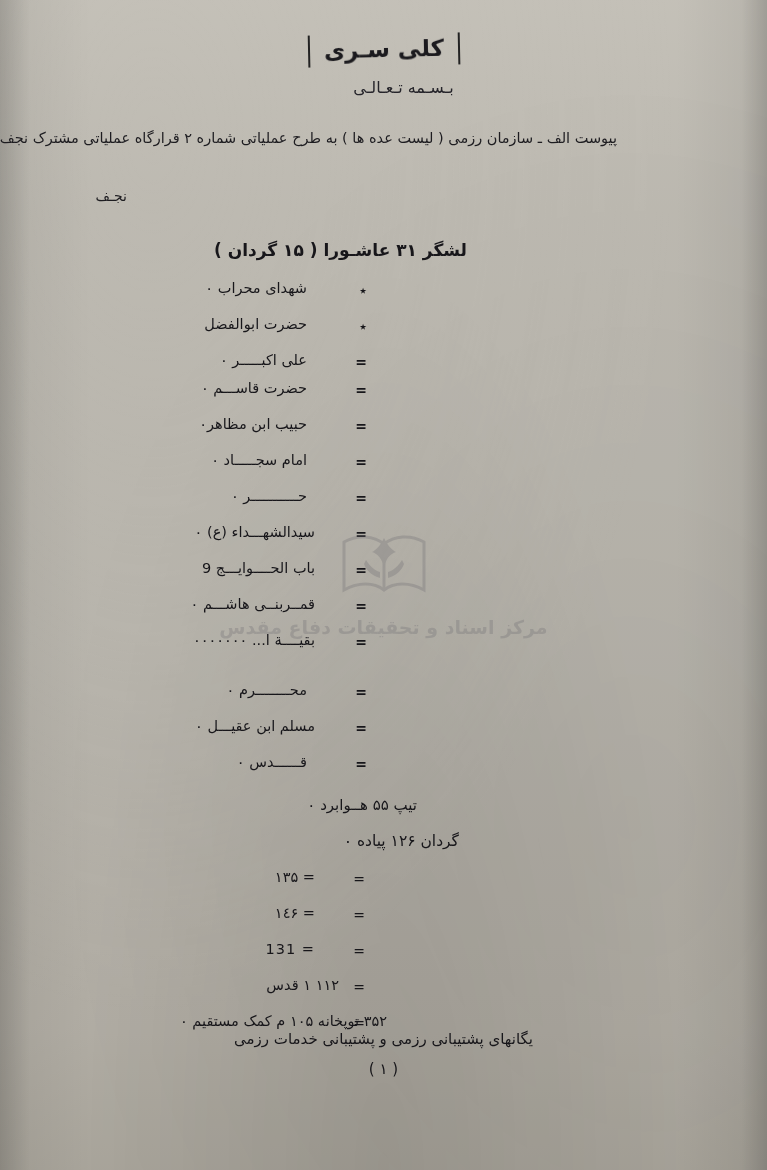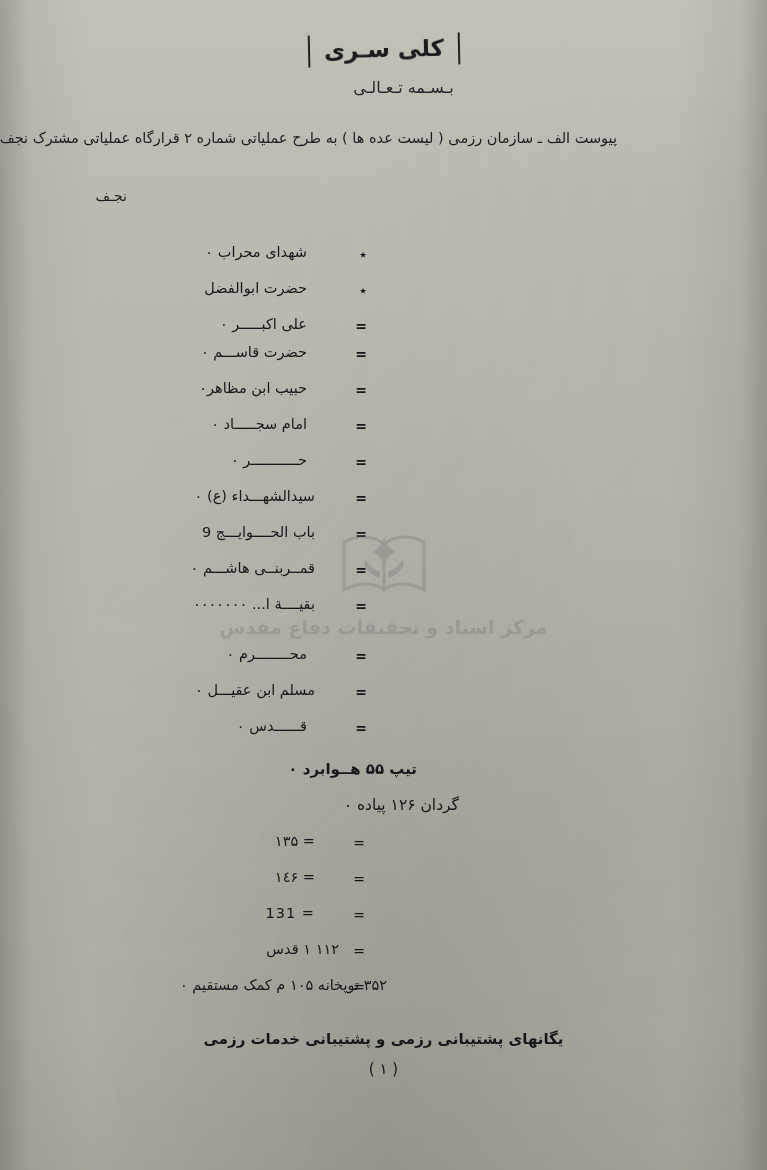--- a/index.html
+++ b/index.html
@@ -143,21 +143,21 @@
   }
   .unit.wide { right: 392px; }
   .dot-tail { letter-spacing: 1px; }
 
   .tip {
     position: absolute;
     right: 290px;
     top: 2px;
     font-size: 15px;
     letter-spacing: 0.5px;
-    font-weight: 700;
+    font-weight: 400;
   }
   .gardan126 {
     position: absolute;
     right: 248px;
     top: 2px;
     font-size: 15.5px;
     letter-spacing: 0.5px;
     font-weight: 400;
   }
   .num-marker {
@@ -178,21 +178,20 @@
 
   .support-line {
     position: absolute;
     right: 60px;
     top: 1030px;
     left: 60px;
     text-align: center;
     font-size: 15px;
     letter-spacing: 0.5px;
     filter: blur(0.2px);
-    font-weight: bold;
   }
   .page-num {
     position: absolute;
     left: 0; right: 0;
     top: 1060px;
     text-align: center;
     font-size: 15px;
     letter-spacing: 2px;
     filter: blur(0.2px);
   }
@@ -228,20 +227,23 @@
   <div class="edge-shadow-left"></div>
   <div class="edge-shadow-right"></div>
 
   <div class="stamp">کلی سـری</div>
   <div class="basmala">بـسـمه تـعـالـی</div>
   <div class="subject-line">پیوست الف ـ سازمان رزمی ( لیست عده ها ) به طرح عملیاتی شماره ۲ قرارگاه عملیاتی مشترک نجف</div>
   <div class="najaf">نجـف</div>
 
   <div class="content">
 
+    <div class="line">
+      <span class="lbl-div">لشگر ۳۱ عاشـورا ( ۱۵ گردان )</span>
+    </div>
 
 
     <div class="line">
       <span class="marker">٭</span>
       <span class="unit">شهدای محراب ٠</span>
     </div>
 
     <div class="line">
       <span class="marker">٭</span>
       <span class="unit">حضرت ابوالفضل</span>

